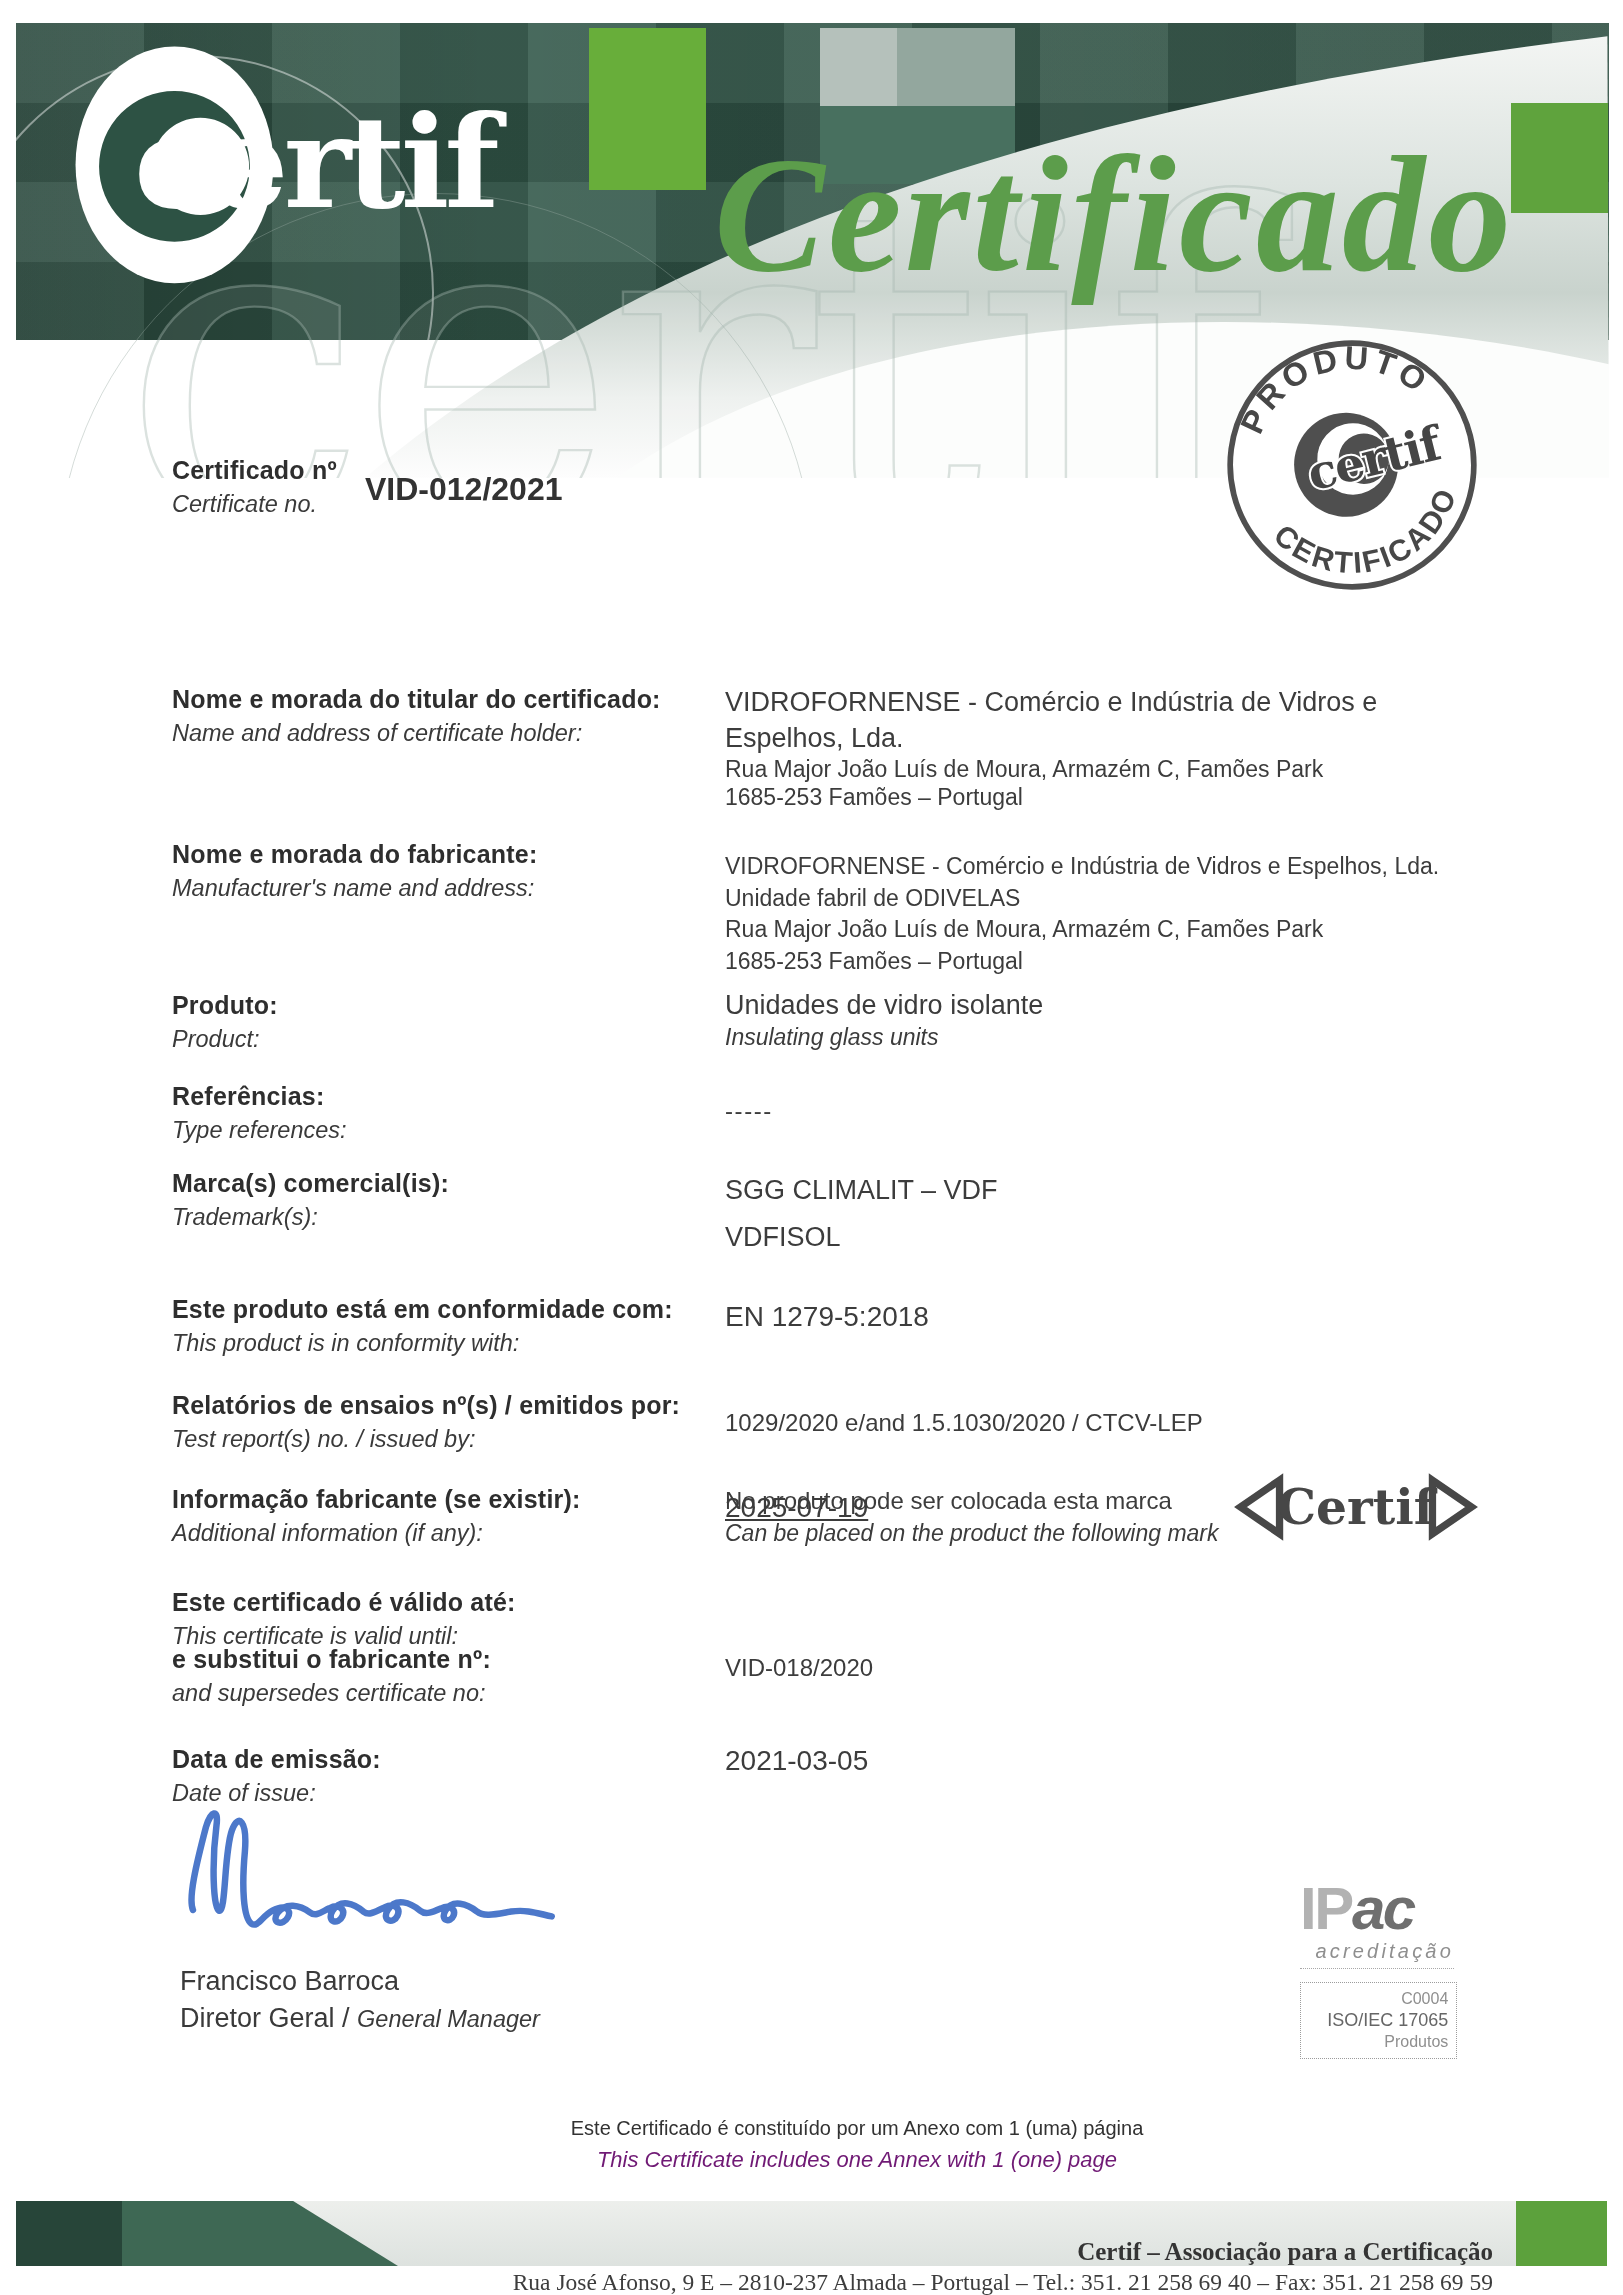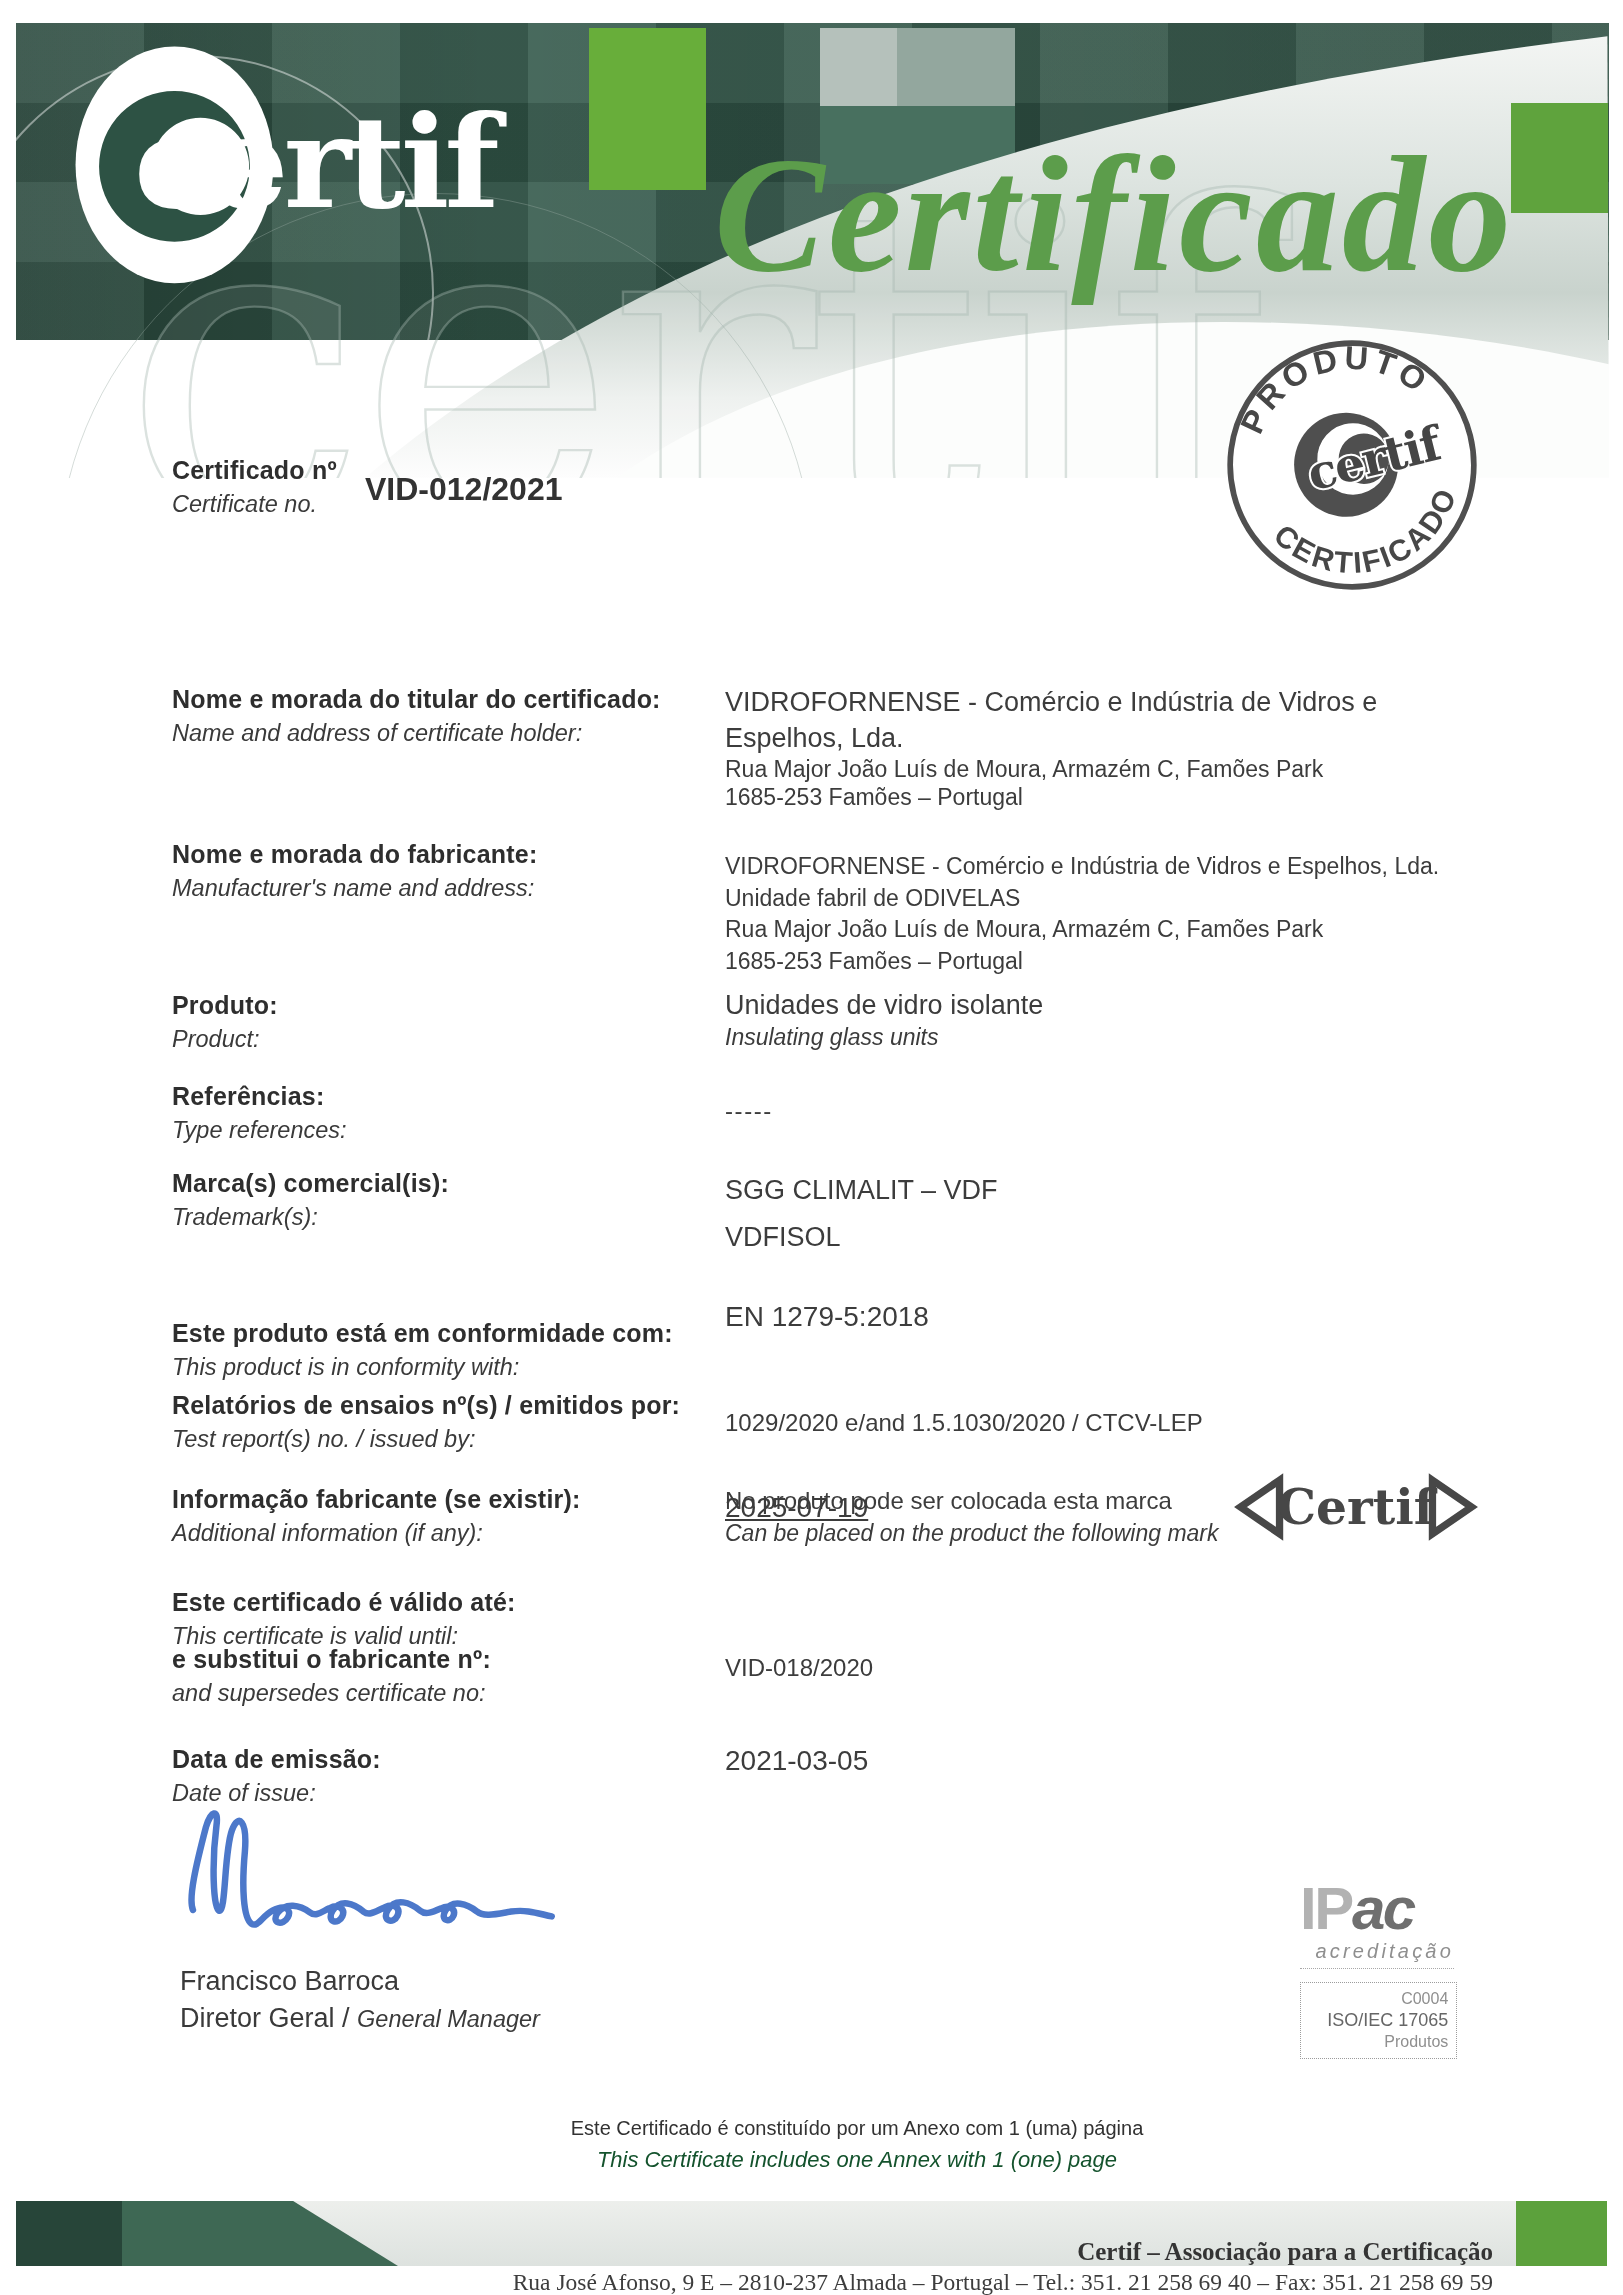--- a/index.html
+++ b/index.html
@@ -57,21 +57,21 @@
   .ipac-ip{color:#b2b2b2;}
   .ipac-ac{color:#6f6f6f;font-style:italic;}
   .ipac-tag{margin-top:3.2px;font-size:20px;color:#8f8f8f;letter-spacing:3.2px;font-style:italic;
     border-bottom:1.6px dotted #a8a8a8;padding-bottom:4.9px;width:154px;text-align:right;}
   .ipac-box{margin-top:13px;border:1.6px dotted #9c9c9c;width:140px;padding:6.5px 7.3px;text-align:right;}
   .ipac-box .l1{font-size:16px;color:#8f8f8f;}
   .ipac-box .l2{font-size:18px;color:#666;margin:2.4px 0;}
   .ipac-box .l3{font-size:16px;color:#8f8f8f;}
   .annex{position:absolute;left:248px;top:2117px;width:1218px;text-align:center;}
   .annex .pt{font-size:20px;color:#323232;}
-  .annex .en{font-size:22px;font-style:italic;color:#14532d;margin-top:7.3px;}
+  .annex .en{font-size:22px;font-style:italic;color:#701a75;margin-top:7.3px;}
   .footer-bar{position:absolute;left:16px;top:2201px;width:1591px;height:65px;
     background:linear-gradient(180deg,#edefec,#dde2df);}
   .f-b1{position:absolute;left:0;top:0;width:106px;height:65px;background:#274539;}
   .f-b2{position:absolute;left:106px;top:0;width:276px;height:65px;background:#3e6854;
     clip-path:polygon(0 0, 62% 0, 100% 100%, 0 100%);}
   .f-right{position:absolute;right:0;top:0;width:91px;height:65px;background:#5ca13c;}
   .f-text{position:absolute;right:114px;top:6.5px;text-align:right;
     font-family:"Liberation Serif", serif;color:#343434;}
   .f-text .l1{font-size:25px;font-weight:bold;margin-top:30px;}
   .f-text .l2{font-size:23.5px;margin-top:3.2px;color:#3d3d3d;}
@@ -170,21 +170,21 @@
   </div>
   <div class="val" style="top:1097px;letter-spacing:1.6px;">-----</div>
 
   <div class="lab" style="top:1169px;">
     <div class="pt">Marca(s) comercial(is):</div>
     <div class="en">Trademark(s):</div>
   </div>
   <div class="val big" style="top:1175px;">SGG CLIMALIT – VDF</div>
   <div class="val big" style="top:1222px;">VDFISOL</div>
 
-  <div class="lab" style="top:1295px;margin-top:24px;">
+  <div class="lab" style="top:1295px;">
     <div class="pt">Este produto está em conformidade com:</div>
     <div class="en">This product is in conformity with:</div>
   </div>
   <div class="val xl" style="top:1301px;">EN 1279-5:2018</div>
 
   <div class="lab" style="top:1391px;">
     <div class="pt">Relatórios de ensaios nº(s) / emitidos por:</div>
     <div class="en">Test report(s) no. / issued by:</div>
   </div>
   <div class="val" style="top:1409px;">1029/2020 e/and 1.5.1030/2020 / CTCV-LEP</div>

